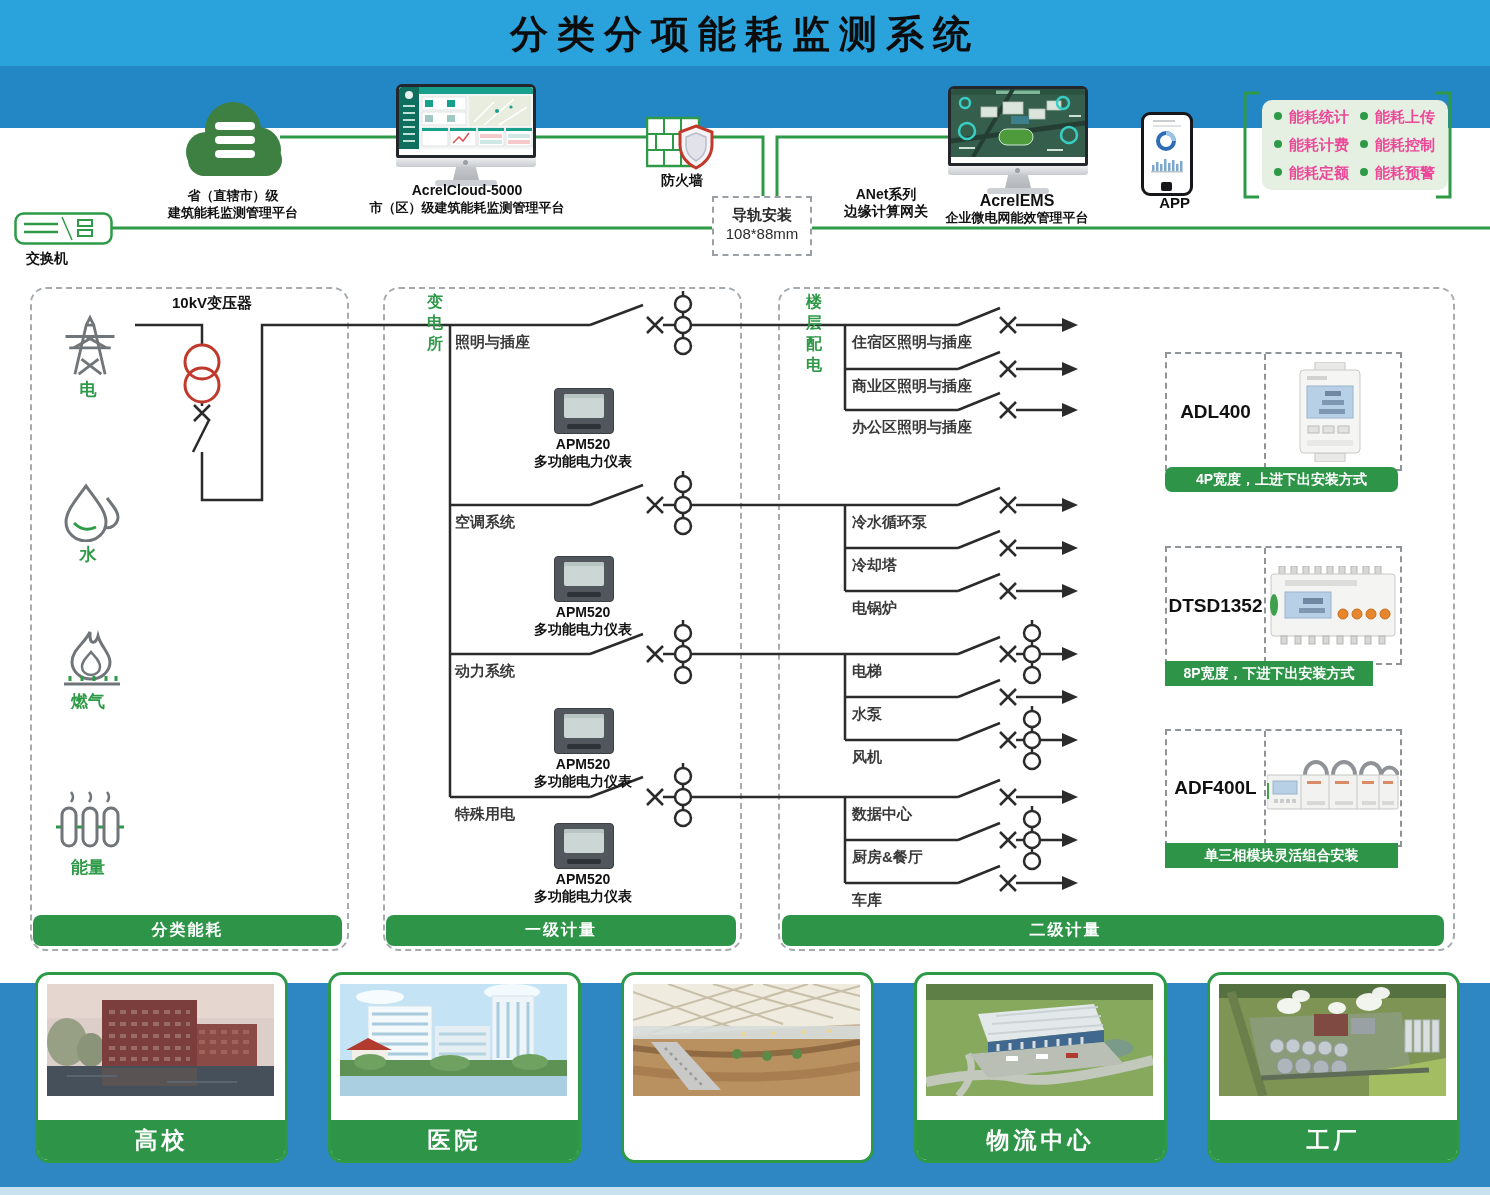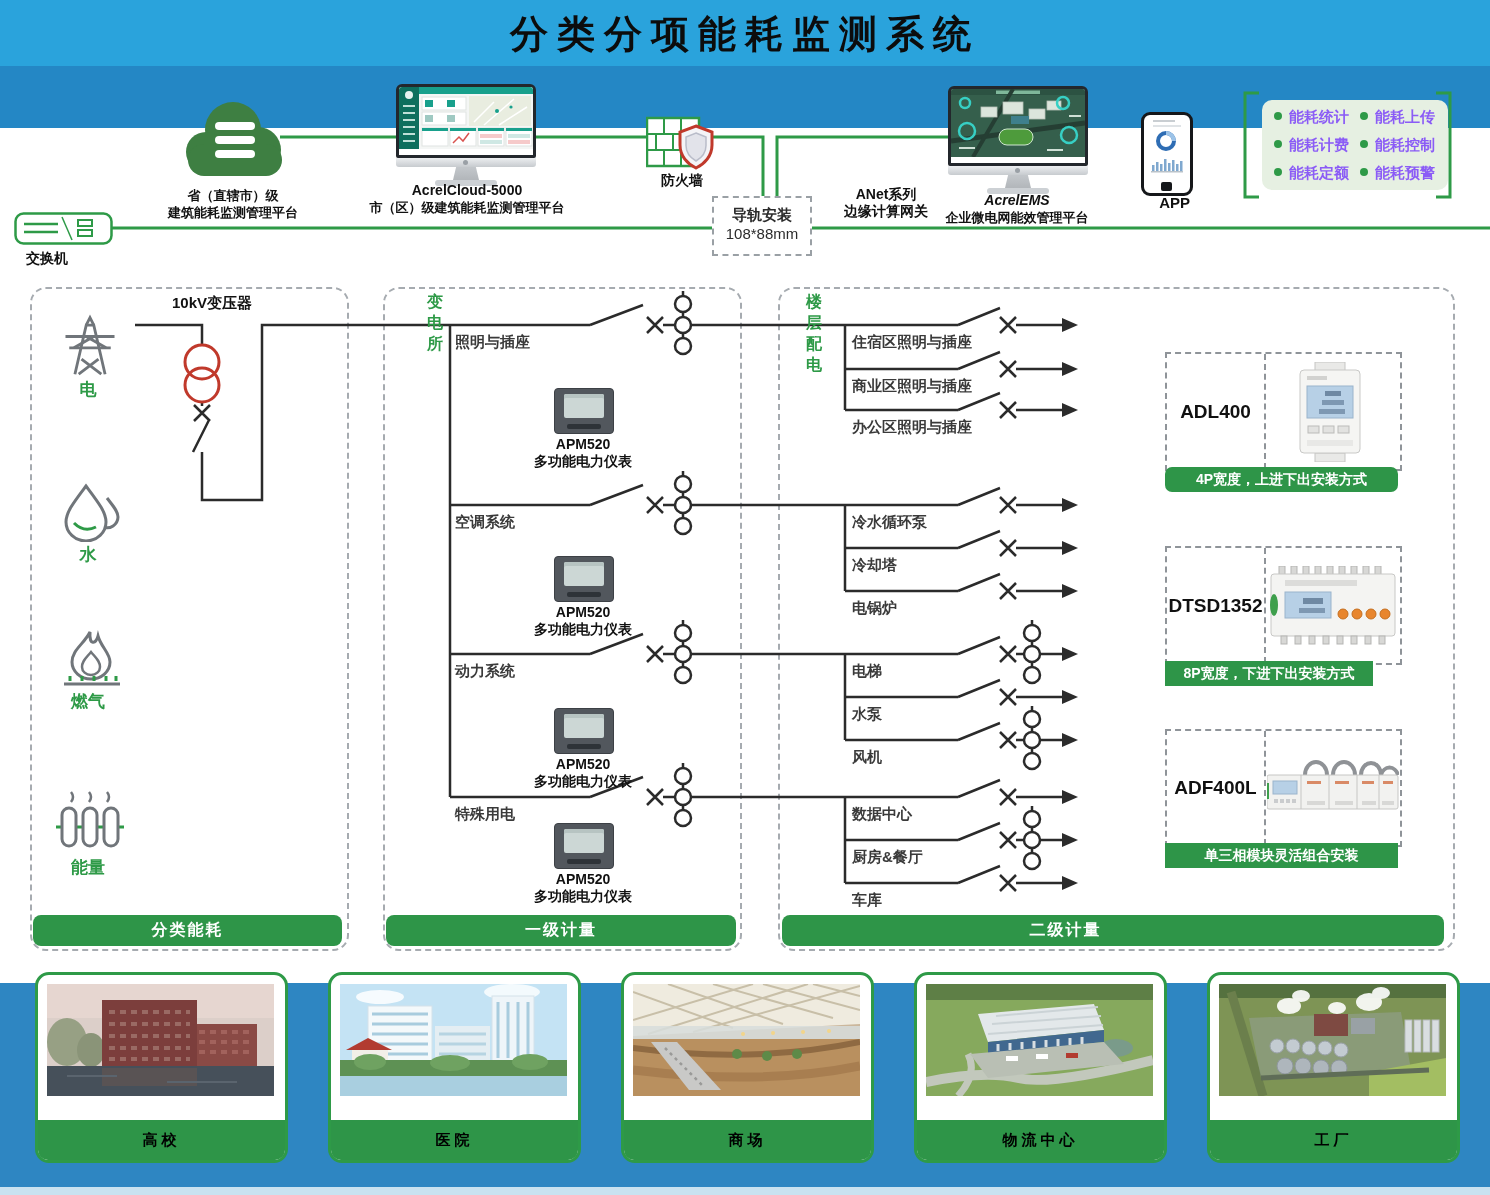--- a/index.html
+++ b/index.html
@@ -29,21 +29,21 @@
   .mon-neck{width:26px;height:13px;margin:0 auto;background:linear-gradient(#c3c7cb,#b2b6ba);
             clip-path:polygon(12% 0,88% 0,100% 100%,0 100%);}
   .mon-base{width:62px;height:6px;margin:0 auto;background:#cdd1d5;border-radius:3px;}
   
   .phone{position:absolute;width:46px;height:78px;border:3px solid #15171a;border-radius:9px;background:#fff;}
   .phone .home{position:absolute;left:50%;bottom:2px;width:11px;height:9px;margin-left:-6px;background:#15171a;border-radius:2px;}
   
   .dinbox{position:absolute;border:2px dashed #9aa0a5;background:#fff;text-align:center;color:#2b2b2b;}
   
   .featbox{position:absolute;background:#E6F0E2;border-radius:10px;}
-  .feat{position:absolute;font-size:15px;font-weight:700;color:#8b5cf6;white-space:nowrap;}
+  .feat{position:absolute;font-size:15px;font-weight:700;color:#ec4899;white-space:nowrap;}
   .feat .dot{display:inline-block;width:8px;height:8px;border-radius:50%;background:#2E9A47;margin-right:7px;vertical-align:2px;}
   
   .apm{position:absolute;width:58px;height:44px;background:#52575d;border:1px solid #3c4045;border-radius:4px;}
   .apm::before{content:"";position:absolute;left:9px;top:5px;right:9px;height:24px;background:#ccd7d5;
                border-radius:2px;box-shadow:inset 0 4px 0 #b7c4c2;}
   .apm::after{content:"";position:absolute;left:12px;bottom:4px;width:34px;height:5px;background:#2e3338;border-radius:2px;}
   .meter-name{position:absolute;width:166px;text-align:center;font-weight:800;font-size:14px;color:#111;}
   .meter-desc{position:absolute;width:166px;text-align:center;font-weight:800;font-size:14px;color:#111;}
   
   .prod{position:absolute;border:2px dashed #8f9499;background:#fff;}
@@ -51,21 +51,21 @@
   .prod-name{position:absolute;left:0;top:0;bottom:0;width:97px;display:flex;align-items:center;justify-content:center;
              font-weight:800;font-size:19px;color:#111;}
   .prod-cap{position:absolute;height:25px;background:#2E9548;color:#fff;font-weight:700;font-size:14px;
             display:flex;align-items:center;justify-content:center;}
   
   .band{left:0;top:983px;width:1490px;height:212px;background:#2E86C2;}
   .bandlight{left:0;top:1187px;width:1490px;height:8px;background:#C9E2F0;}
   .card{position:absolute;top:972px;width:247px;height:185px;background:#fff;border:3px solid #2E9A47;border-radius:14px;}
   .card .photo{position:absolute;left:9px;top:9px;width:227px;height:112px;overflow:hidden;}
   .card .cap{position:absolute;left:0px;right:0px;bottom:0px;height:40px;background:#2E9548;border-radius:0 0 10px 10px;
-             color:#000000;font-weight:700;font-size:15px;display:flex;align-items:center;justify-content:center;letter-spacing:4px;}
+             color:#ffffff;font-weight:700;font-size:23px;display:flex;align-items:center;justify-content:center;letter-spacing:4px;}
   svg{display:block;}
 </style>
 </head>
 <body>
 
 <div id="page">
 
   <div class="abs strip1"></div>
   <div class="abs strip2"></div>
   <div class="abs title">分类分项能耗监测系统</div>
@@ -275,21 +275,21 @@
               <rect x="8" y="58" width="16" height="2"></rect>
               <rect x="96" y="60" width="16" height="2"></rect>
               <rect x="118" y="26" width="12" height="2"></rect>
             </g>
         </svg>
       </div>
       <div class="mon-chin"></div>
         <div class="mon-neck"></div>
         <div class="mon-base"></div>
     </div>
-    <div class="lbl" style="left:947px;top:192px;width:140px;font-size:14px;font-style:italic;">AcrelEMS</div>
+    <div class="lbl" style="left:947px;top:192px;width:140px;font-size:16px;">AcrelEMS</div>
     <div class="lbl" style="left:932px;top:209px;width:170px;font-size:13px;">企业微电网能效管理平台</div>
 
     <div class="phone" style="left:1141px;top:112px;">
       <svg width="40" height="66" viewBox="0 0 40 66" style="margin:2px auto 0;">
         <rect x="6" y="3" width="22" height="2" fill="#c9ced2"></rect>
         <rect x="6" y="8" width="28" height="2" fill="#dfe3e6"></rect>
         <circle cx="19" cy="24" r="8" fill="none" stroke="#2E6DB4" stroke-width="4"></circle>
         <path d="M19 16 a8 8 0 0 1 8 8" fill="none" stroke="#9cc3e8" stroke-width="4"></path>
         <g fill="#7FA8CF">
           <rect x="5" y="48" width="2.5" height="6"></rect>
@@ -589,21 +589,20 @@
               <circle cx="164" cy="70" r="5"></circle>
             </g>
           <g fill="#F2D58A">
               <circle cx="110" cy="50" r="2"></circle>
               <circle cx="140" cy="49" r="2"></circle>
               <circle cx="170" cy="48" r="2"></circle>
               <circle cx="196" cy="47" r="2"></circle>
             </g>
         </svg>
       </div>
-      <div class="cap">商场</div>
     </div>
 
     <div class="card" style="left:914px;">
       <div class="photo">
         <svg width="227" height="112" viewBox="0 0 227 112" preserveAspectRatio="none">
           <rect width="227" height="112" fill="#86A95D"></rect>
           <rect width="227" height="16" fill="#5E7F46"></rect>
           <path d="M0 98 Q60 86 92 94 T227 76" stroke="#C2C8BC" stroke-width="10" fill="none"></path>
           <path d="M32 112 Q52 90 42 70" stroke="#C2C8BC" stroke-width="7" fill="none"></path>
           <ellipse cx="190" cy="64" rx="17" ry="9" fill="#7A9B8A"></ellipse>

